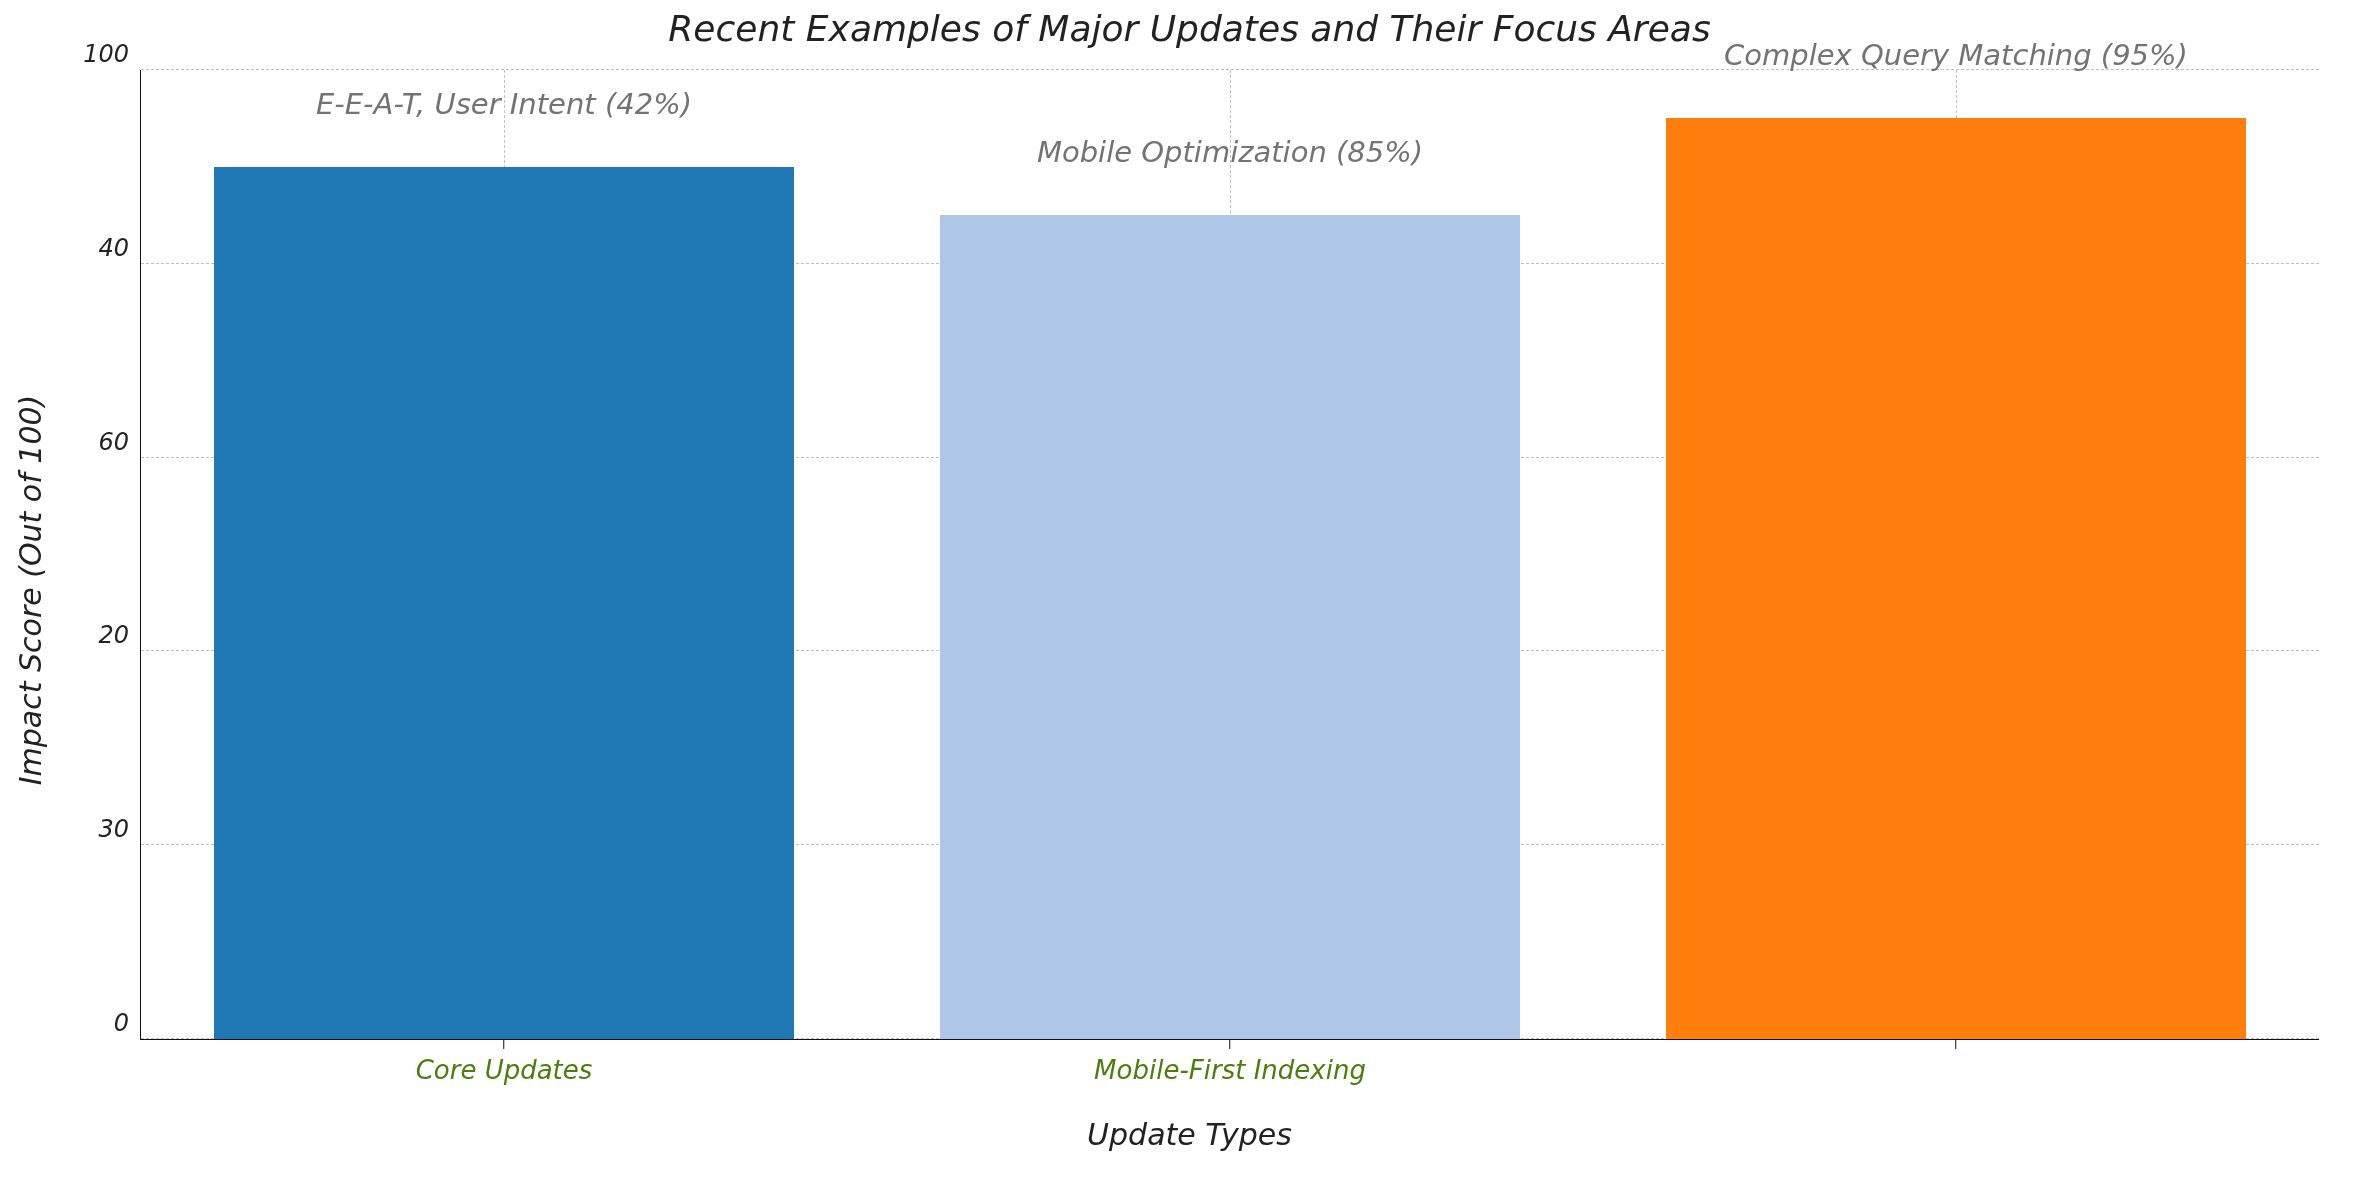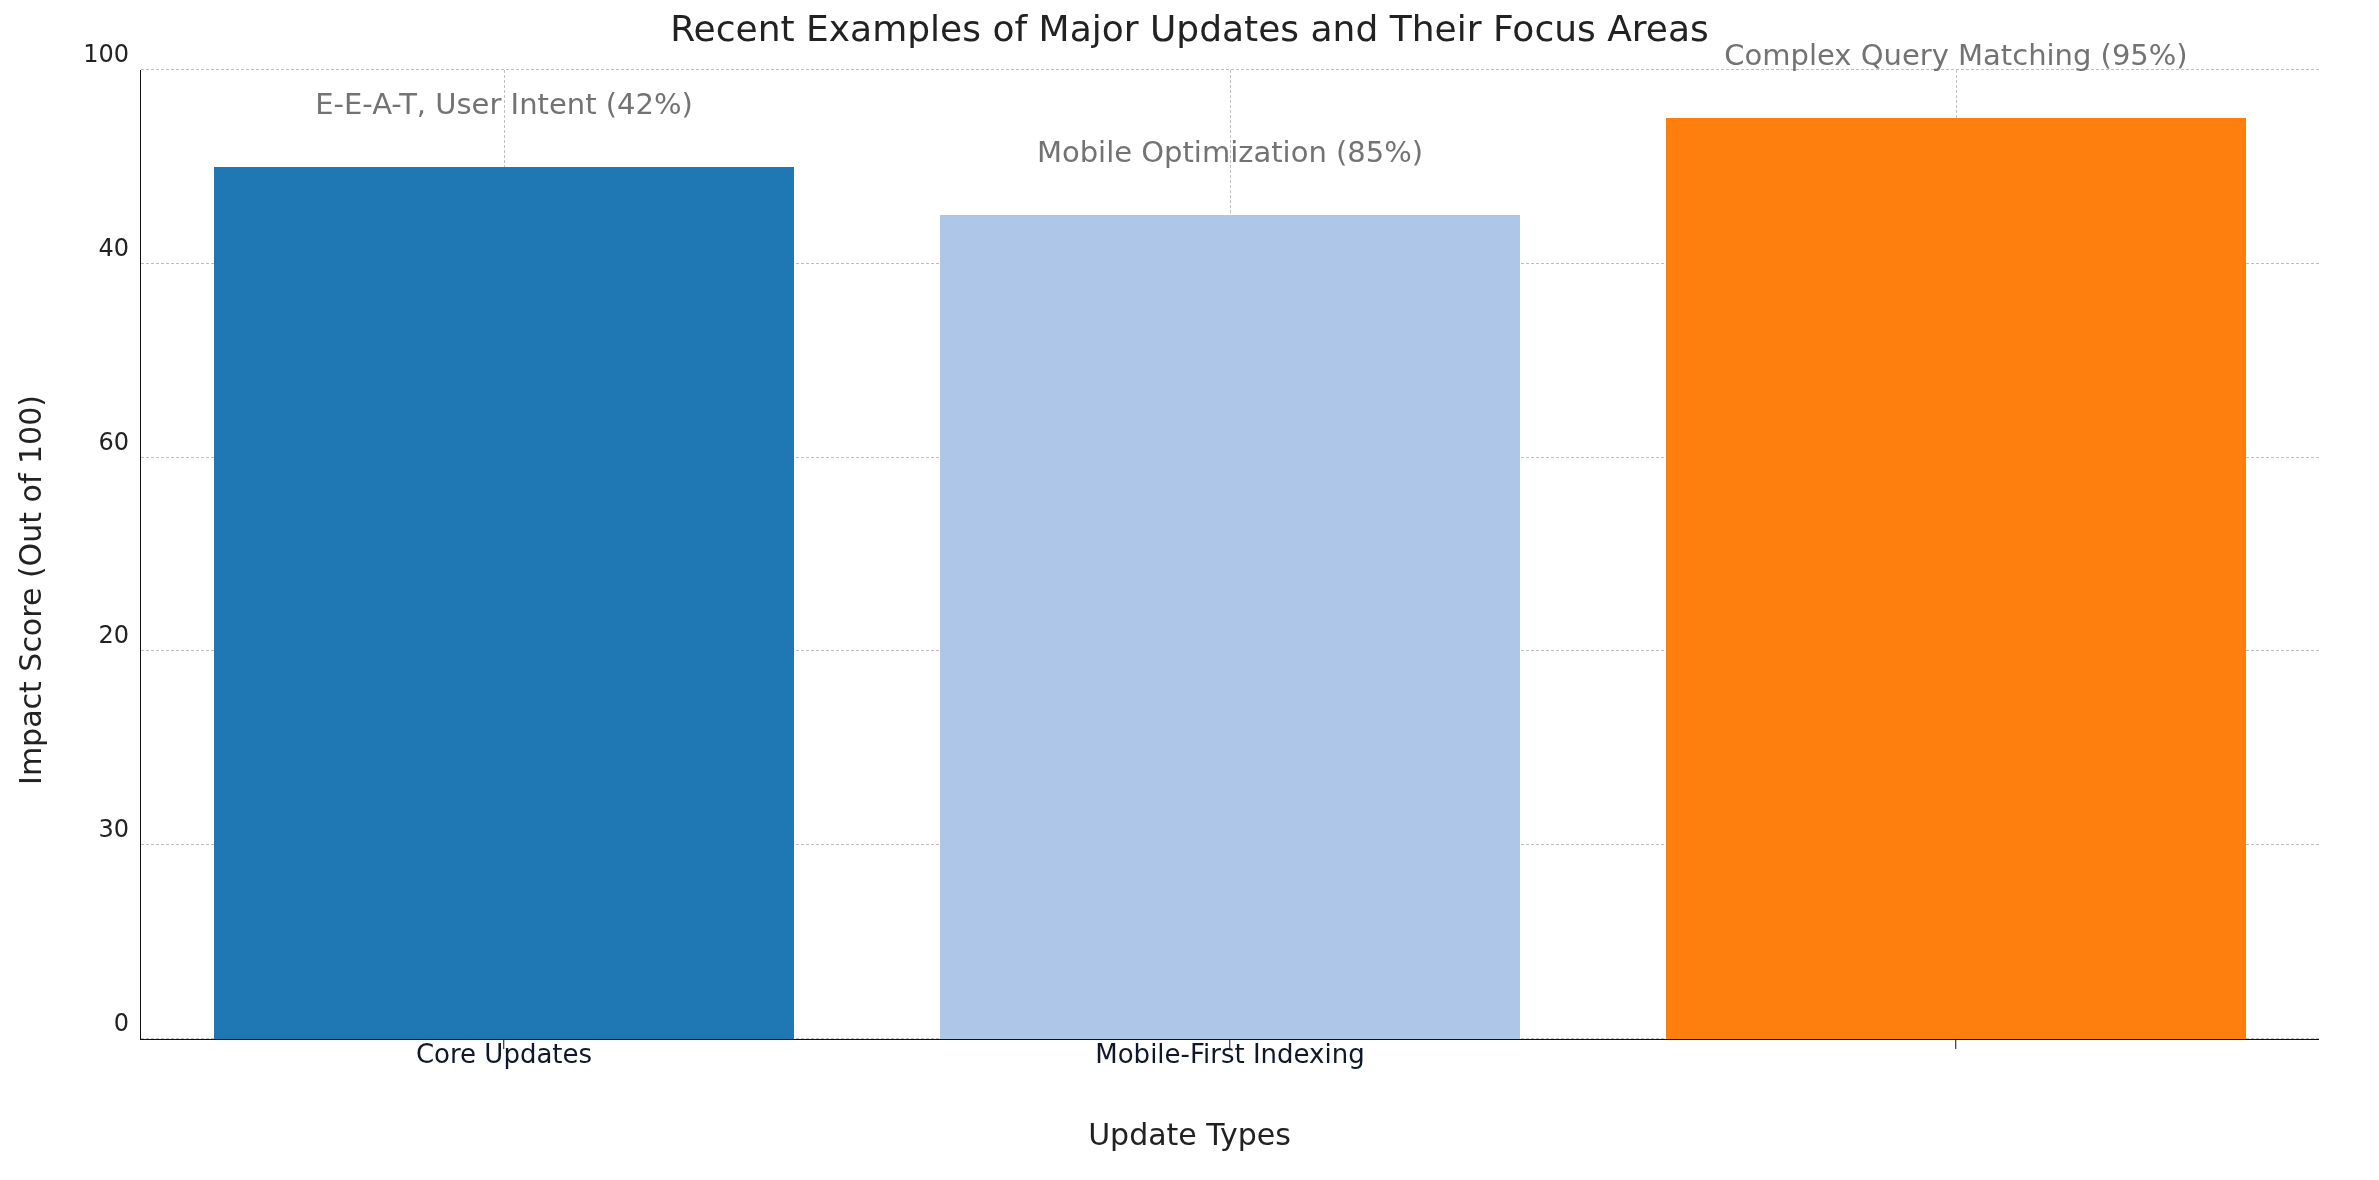--- a/index.html
+++ b/index.html
@@ -7,20 +7,21 @@
     margin: 0; padding: 0;
     width: 2379px; height: 1180px;
     background: #ffffff;
     font-family: "DejaVu Sans", "Helvetica", Arial, sans-serif;
     color: #333;
   }
   .chart-wrap {
     position: relative;
     width: 2379px;
     height: 1180px;
+    font-style: italic;
   }
   .title {
     position: absolute;
     top: 8px;
     left: 0; right: 0;
     text-align: center;
     font-size: 36px;
     color: #222;
   }
   
@@ -48,24 +49,24 @@
     right: 100%;
     padding-right: 12px;
     transform: translateY(-50%);
     font-size: 24px;
     color: #222;
     margin-top: 15px;
   }
   .xtick-label {
     position: absolute;
     top: 100%;
-    padding-top: 0;
+    padding-top: 16px;
     transform: translateX(-50%);
     font-size: 26px;
-    color: #0f172a;
+    color: #4d7c0f;
     white-space: nowrap;
   }
   .xtick-mark {
     position: absolute;
     top: 100%;
     width: 0;
     height: 10px;
     border-left: 1.5px solid #111;
     transform: translateX(-0.75px);
   }

